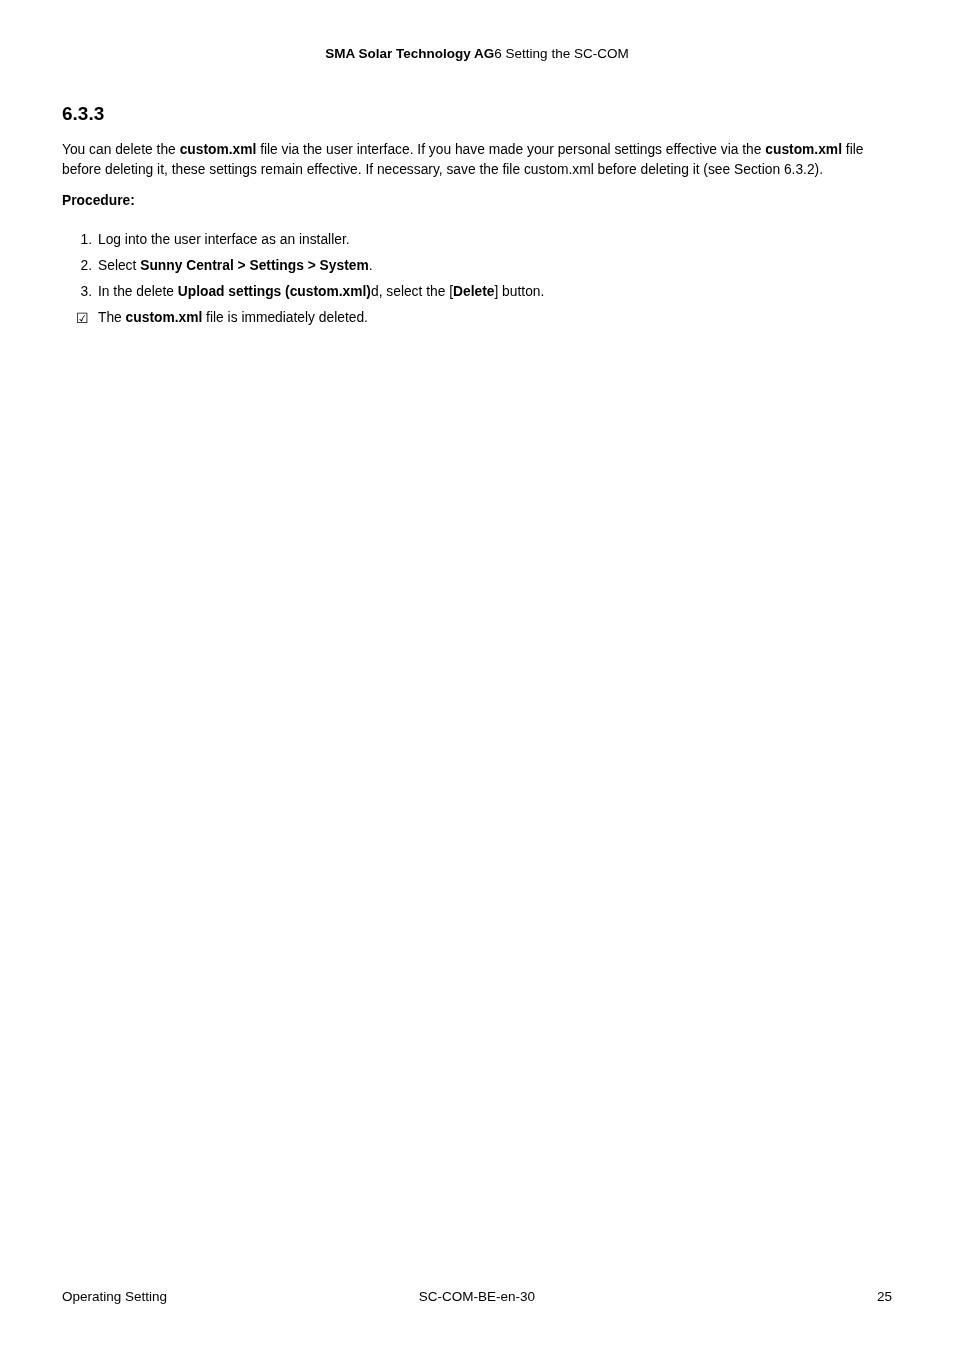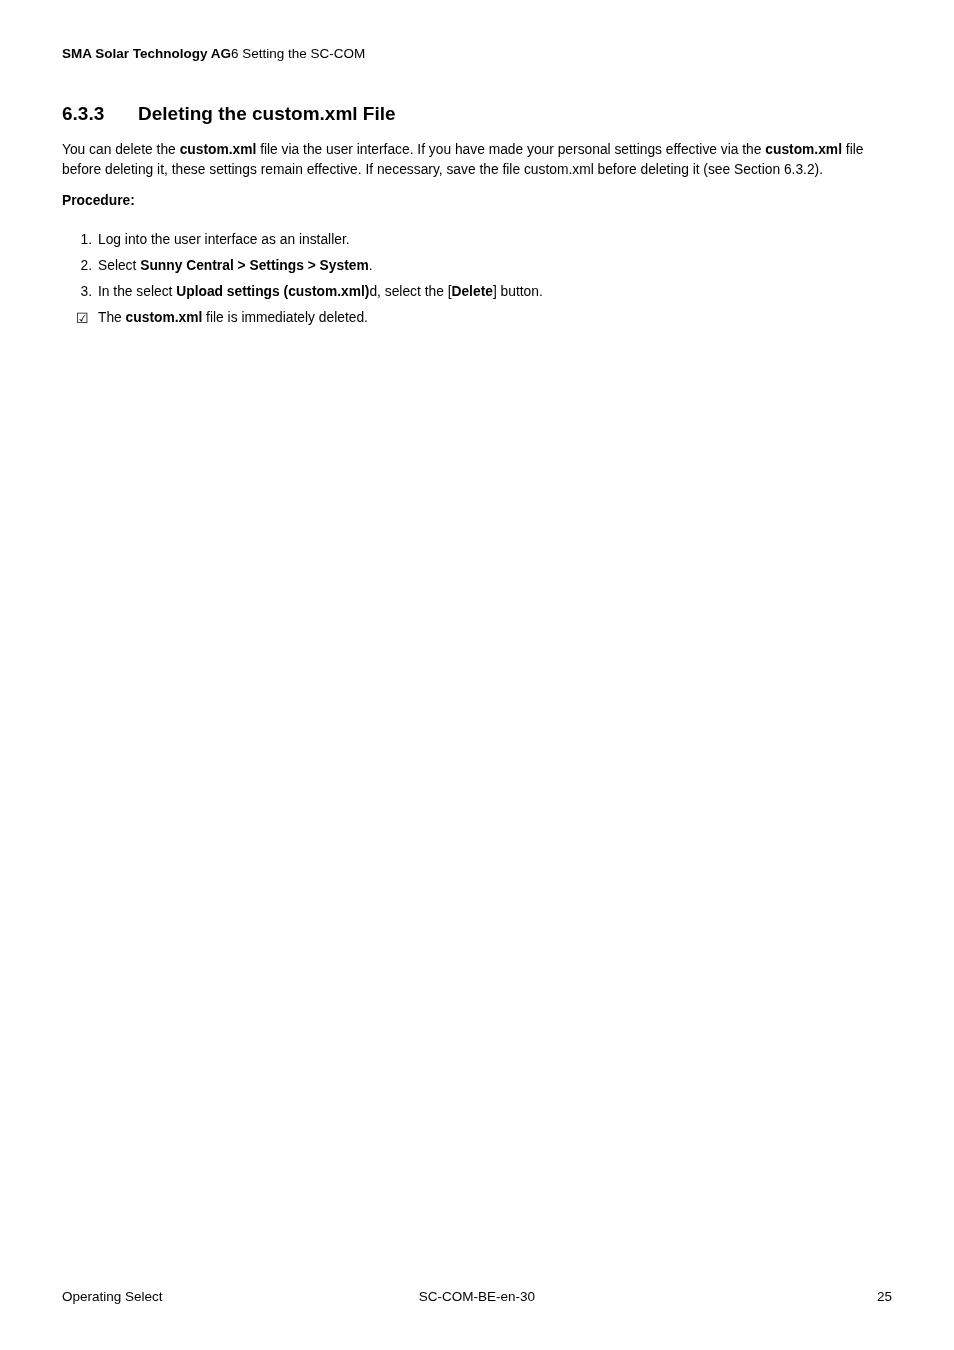--- a/index.html
+++ b/index.html
@@ -11,21 +11,21 @@
       font-family: "Helvetica Neue", Helvetica, Arial, sans-serif;
       width: 954px;
       height: 1350px;
       background: #fff;
       color: #000;
       position: relative;
       padding: 46px 62px 0 62px;
     }
     .header {
       display: flex;
-      justify-content: flex-start;
+      justify-content: center;
       font-size: 13.5px;
       margin-bottom: 42px;
     }
     .header-left {
       font-weight: bold;
     }
     .header-right {
       font-weight: normal;
     }
     .section-heading {
@@ -104,21 +104,20 @@
 </head>
 <body>
 
 <div class="header">
   <div class="header-left">SMA Solar Technology AG</div>
   <div class="header-right">6  Setting the SC-COM</div>
 </div>
 
 <h2 class="section-heading">
   <span class="section-number">6.3.3</span>
-  <span>Deleting the custom.xml File</span>
 </h2>
 
 <p class="body-text">
   <span>You can delete the </span><span class="bold">custom.xml</span><span> file via the user interface. If you have made your personal settings effective via the </span><span class="bold">custom.xml</span><span> file before deleting it, these settings remain effective. If necessary, save the file custom.xml before deleting it (see Section 6.3.2).</span>
 </p>
 
 <div class="subheading">Procedure:</div>
 
 <div class="list">
 
@@ -130,30 +129,30 @@
   <div class="list-item">
     <div class="list-marker">2.</div>
     <div class="list-content">
       <span>Select </span><span class="bold">Sunny Central &gt; Settings &gt; System</span><span>.</span>
     </div>
   </div>
 
   <div class="list-item">
     <div class="list-marker">3.</div>
     <div class="list-content">
-      <span>In the select </span><span class="bold">Upload settings (custom.xml)</span><span>d, select the [</span><span class="bold">Delete</span><span>] button.</span>
+      <span>In the delete </span><span class="bold">Upload settings (custom.xml)</span><span>d, select the [</span><span class="bold">Delete</span><span>] button.</span>
     </div>
   </div>
 
   <div class="list-item">
     <div class="check-marker">☑</div>
     <div class="list-content">
       <span>The </span><span class="bold">custom.xml</span><span> file is immediately deleted.</span>
     </div>
   </div>
 
 </div>
 
 <div class="footer">
-  <div class="footer-left">Operating Select</div>
+  <div class="footer-left">Operating Setting</div>
   <div class="footer-center">SC-COM-BE-en-30</div>
   <div class="footer-right">25</div>
 </div>
 
 </body></html>

